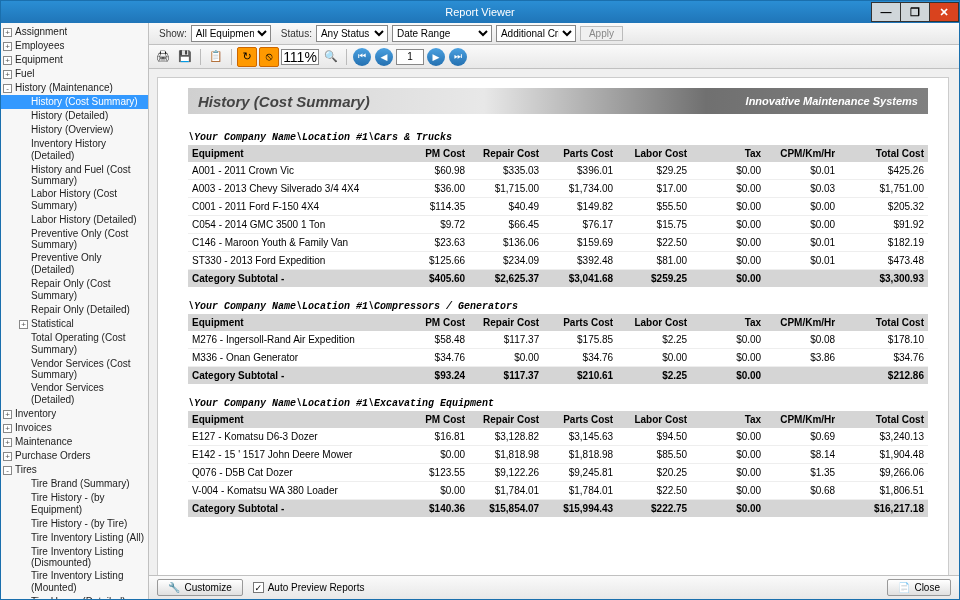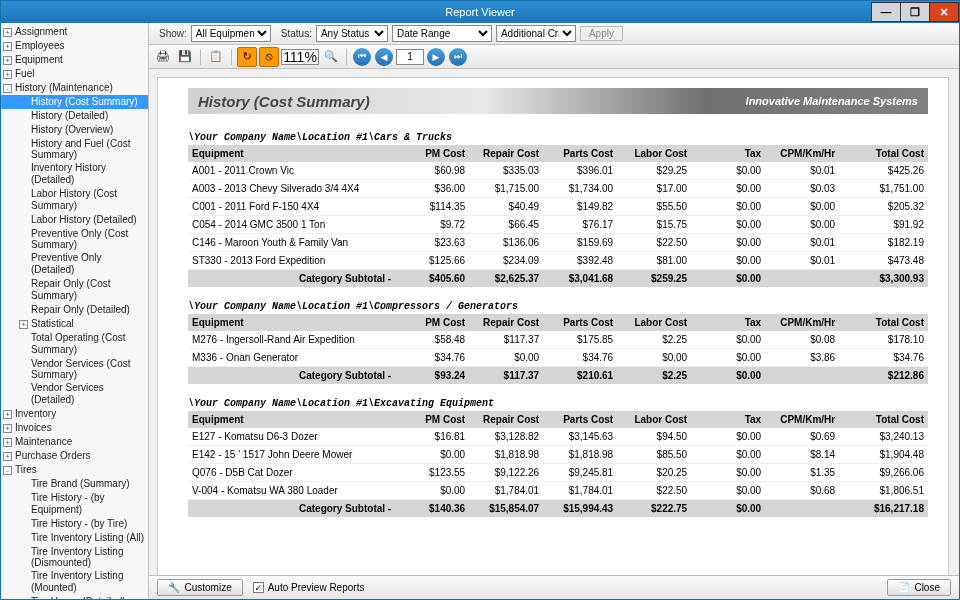--- a/index.html
+++ b/index.html
@@ -47,21 +47,21 @@
 .rpt-header { background: linear-gradient(to right, #d0d0d0 0%, #e8e8e8 40%, #707070 70%, #808080 100%); height:26px; display:flex; align-items:center; padding:0 10px; color:#333; margin-bottom:18px;}
 .rpt-header .title { font-size:15px; font-style:italic; font-weight:bold; color:#444;}
 .rpt-header .company { margin-left:auto; font-size:11px; font-style:italic; font-weight:bold; color:#fff;}
 
 .cat-title { font-size:10px; font-weight:bold; font-style:italic; margin-top:14px; margin-bottom:2px;font-family:Liberation Mono, monospace;}
 .rpt-table { width:100%; border-collapse:collapse; font-size:10px; table-layout:fixed;}
 .rpt-table th { background:#d5d5d5; font-weight:bold; padding:3px 4px; text-align:right; border:none;}
 .rpt-table th:first-child { text-align:left; }
 .rpt-table td { padding:3px 4px; text-align:right; border-bottom:1px solid #eee;}
 .rpt-table td:first-child { text-align:left; }
-.rpt-table tr.subtotal td { background:#d5d5d5; font-weight:bold; border:none;text-align:right;}
+.rpt-table tr.subtotal td { background:#d5d5d5; font-weight:bold; border:none;}
 .rpt-table col.eq { width:28%;} .rpt-table col.n { width:10%;} .rpt-table col.tot{width:12%;}
 
 .bottombar { height:24px; border-top:1px solid #c0c0c0; background:linear-gradient(#fafafa,#e8e8e8); display:flex; align-items:center; padding:0 8px; font-size:10px; gap:10px;}
 .bottom-btn { border:1px solid #999; background:linear-gradient(#fff,#e0e0e0); padding:2px 10px; font-size:10px; border-radius:2px; cursor:pointer; display:flex; align-items:center; gap:4px;}
 .bottombar .right { margin-left:auto; }
 .checkbox { width:11px; height:11px; border:1px solid #777; background:#fff; display:inline-flex; align-items:center; justify-content:center; font-size:9px; margin-right:4px;}
 </style>
 </head>
 <body>
 
@@ -104,25 +104,25 @@
         <div class="tree-item d1">
           <span class="tree-spacer"></span>
           <span class="tree-label">History (Detailed)</span>
         </div>
         <div class="tree-item d1">
           <span class="tree-spacer"></span>
           <span class="tree-label">History (Overview)</span>
         </div>
         <div class="tree-item d1">
           <span class="tree-spacer"></span>
+          <span class="tree-label">Inventory History (Detailed)</span>
+        </div>
+        <div class="tree-item d1">
+          <span class="tree-spacer"></span>
           <span class="tree-label tree-label-wrap">History and Fuel (Cost Summary)</span>
-        </div>
-        <div class="tree-item d1">
-          <span class="tree-spacer"></span>
-          <span class="tree-label">Inventory History (Detailed)</span>
         </div>
         <div class="tree-item d1">
           <span class="tree-spacer"></span>
           <span class="tree-label">Labor History (Cost Summary)</span>
         </div>
         <div class="tree-item d1">
           <span class="tree-spacer"></span>
           <span class="tree-label">Labor History (Detailed)</span>
         </div>
         <div class="tree-item d1">

